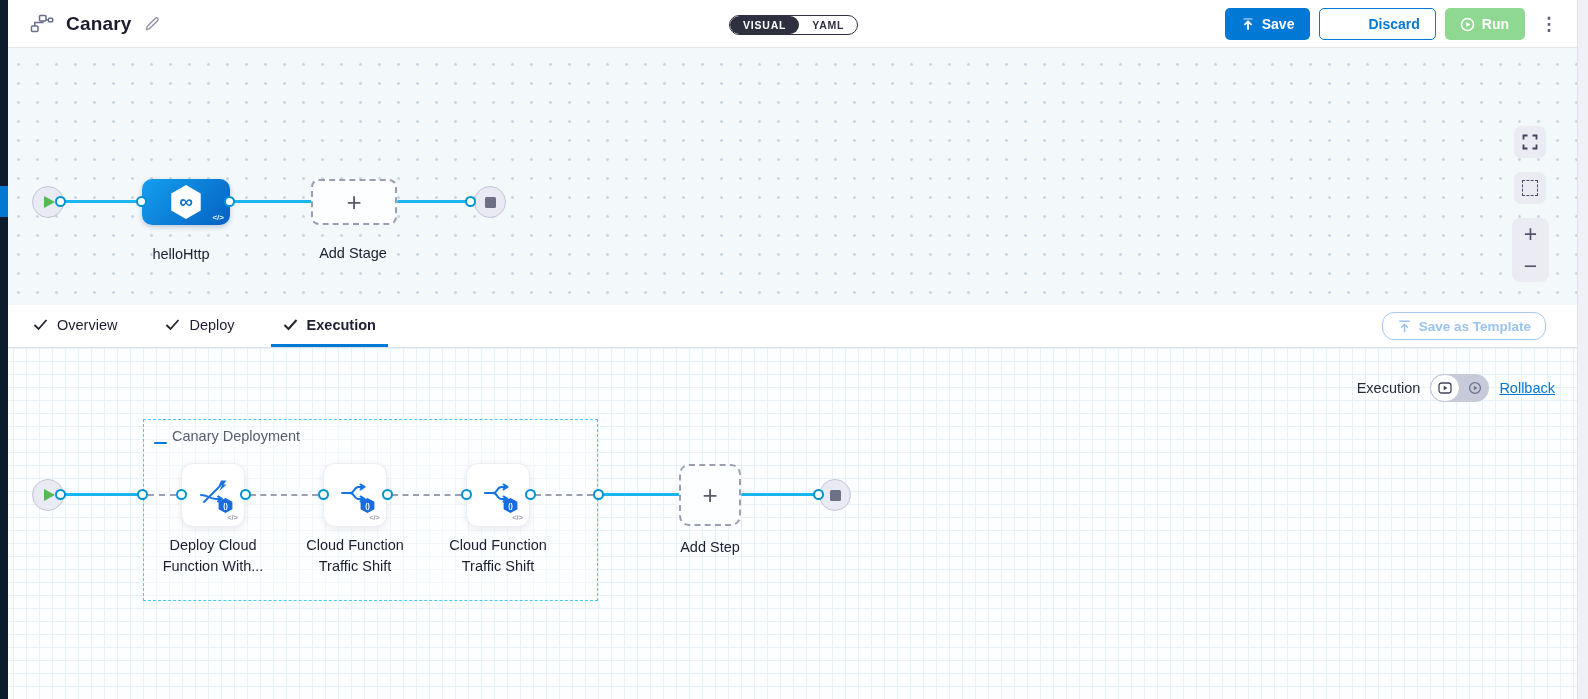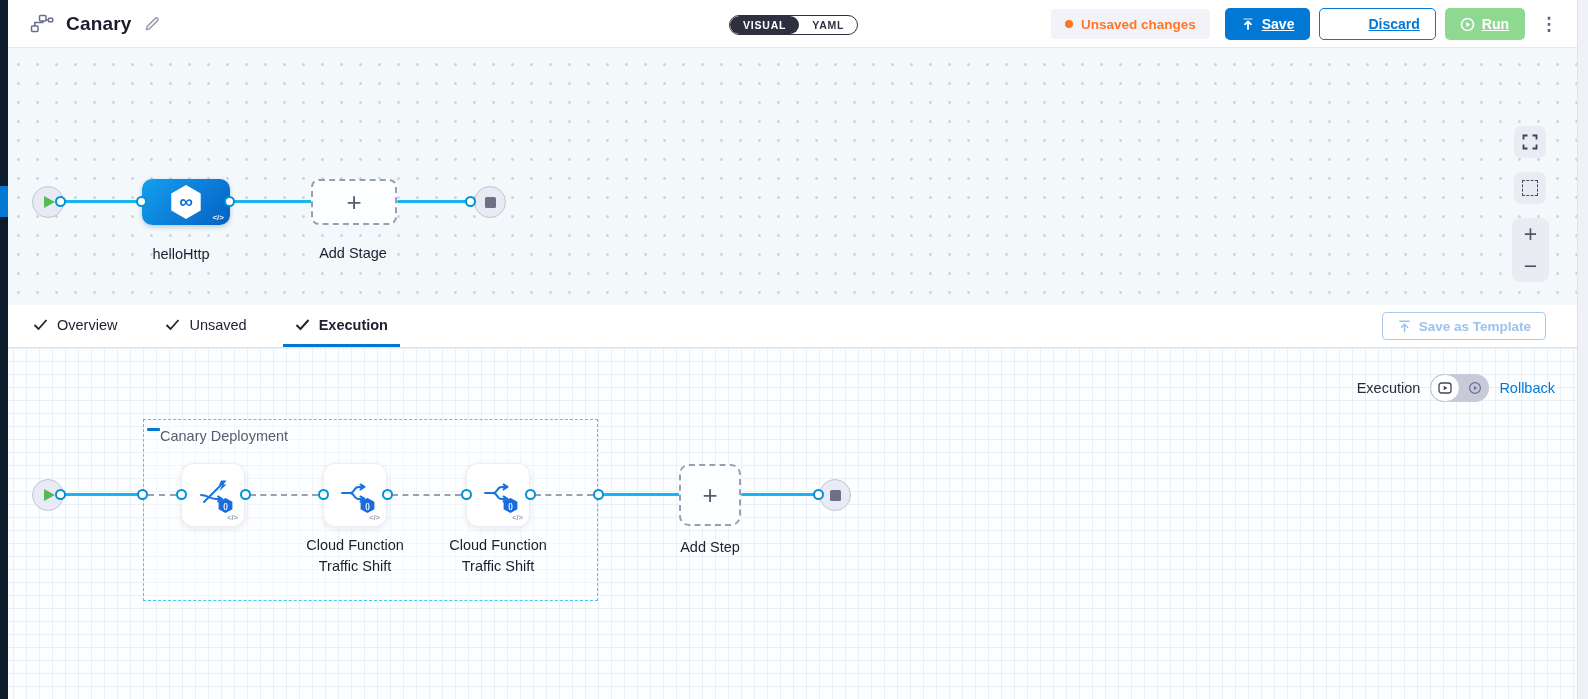--- a/index.html
+++ b/index.html
@@ -22,21 +22,21 @@
     border:1.5px solid #2e3040;border-radius:11px;background:#fff;overflow:hidden;}
   .mode-seg{display:flex;align-items:center;padding:0 13px;font-size:10.5px;font-weight:bold;
     letter-spacing:.8px;color:#2e3040;cursor:pointer;}
   .mode-seg.active{background:#2e3040;color:#fff;border-radius:10px;}
   .header-right{position:absolute;right:24px;top:8px;height:32px;display:flex;align-items:center;gap:9px;}
   .unsaved-badge{display:flex;align-items:center;gap:8px;background:#f2f2f9;border-radius:4px;
     height:30px;padding:0 14px;margin-right:6px;}
   .unsaved-dot{width:8px;height:8px;border-radius:50%;background:#ff7626;}
   .unsaved-text{color:#ff7626;font-size:13.5px;font-weight:bold;}
   .btn{display:flex;align-items:center;justify-content:center;gap:7px;height:32px;border-radius:5px;
-    font-size:14px;font-weight:bold;padding:0 15px;cursor:pointer;border:1px solid transparent;text-decoration:underline;}
+    font-size:14px;font-weight:bold;padding:0 15px;cursor:pointer;border:1px solid transparent;}
   .btn-save{background:#0278d5;color:#fff;}
   .btn-discard{background:#fff;color:#0278d5;border-color:#0278d5;padding-left:48px;}
   .btn-run{background:#8fd892;color:#fff;padding-left:14px;}
   .kebab{font-size:18px;color:#60627a;padding:0 6px;line-height:32px;cursor:pointer;font-weight:bold;}
   
   .stage-canvas{position:absolute;left:0;top:48px;width:1588px;height:257px;
     background-color:#f3f8fb;
     background-image:radial-gradient(circle,#c8d6e1 1.3px,transparent 1.5px);
     background-size:19px 19px;background-position:9px 7px;}
   
@@ -69,37 +69,37 @@
     border-radius:8px;display:flex;flex-direction:column;}
   .zoom-btn{flex:1;display:flex;align-items:center;justify-content:center;font-size:23px;
     color:#51536a;cursor:pointer;font-weight:300;line-height:1;}
   
   .tabbar{position:absolute;left:0;top:305px;width:1588px;height:43px;background:#fff;
     border-bottom:1px solid #dfe1ea;display:flex;align-items:stretch;padding-left:21px;z-index:25;}
   .tab{display:flex;align-items:center;gap:9px;padding:0 12px;margin-right:24px;cursor:pointer;
     font-size:14.5px;color:#1e1f30;border-bottom:3px solid transparent;}
   .tab.active{font-weight:bold;border-bottom-color:#0278d5;}
   .save-template-btn{position:absolute;right:42px;top:7px;height:28px;display:flex;align-items:center;
-    gap:7px;padding:0 14px;border:1px solid #a7c9ee;border-radius:4px;color:#9cc3ed;
+    gap:7px;padding:0 14px;border:1px solid #a7c9ee;border-radius:12px;color:#9cc3ed;
     font-size:13.5px;font-weight:bold;background:#fff;cursor:pointer;}
   
   .exec-canvas{position:absolute;left:0;top:348px;width:1588px;height:351px;
     background-color:#fcfeff;
     background-image:linear-gradient(to right,#e9f1f8 1px,transparent 1px),
                      linear-gradient(to bottom,#e9f1f8 1px,transparent 1px);
     background-size:13px 13px;}
   .exec-mode-row{position:absolute;right:33px;top:26px;height:28px;display:flex;align-items:center;gap:10px;}
   .exec-mode-label{font-size:14.5px;color:#2a2b3d;}
   .exec-toggle{width:59px;height:28px;background:#c7cad9;border-radius:14px;display:flex;}
   .exec-toggle-seg{width:30px;height:28px;display:flex;align-items:center;justify-content:center;cursor:pointer;}
   .exec-toggle-seg.selected{background:#fff;border:1px solid #c3c6d4;border-radius:14px;}
-  .rollback-link{font-size:14.5px;color:#0278d5;cursor:pointer;}
+  .rollback-link{font-size:14.5px;color:#0278d5;cursor:pointer;text-decoration:underline;}
   .exec-group{position:absolute;left:143px;top:71px;width:455px;height:182px;
     border:1.5px dashed #45c8f2;background:rgba(255,255,255,.35);}
-  .group-label-row{position:absolute;left:3px;top:8px;display:flex;align-items:flex-start;}
+  .group-label-row{position:absolute;left:10px;top:8px;display:flex;align-items:flex-end;gap:5px;}
   .group-collapse-dash{width:13px;height:2.5px;background:#0278d5;border-radius:1px;cursor:pointer;}
   .group-label{font-size:14.5px;color:#5a5b6e;}
   .step-card{position:absolute;width:64px;height:64px;background:#fff;border-radius:12px;
     border:1px solid #eceef4;box-shadow:0 2px 6px rgba(40,60,90,.10);cursor:pointer;}
   .step-icon{position:absolute;left:50%;top:50%;transform:translate(-50%,-56%);}
   .step-badge{position:absolute;right:11px;top:34px;width:15px;height:15px;background:#1a6be0;
     clip-path:polygon(50% 0,96% 25%,96% 75%,50% 100%,4% 75%,4% 25%);
     display:flex;align-items:center;justify-content:center;color:#fff;font-size:7px;font-weight:bold;}
   .step-code{position:absolute;right:6px;bottom:4px;color:#9b9eb0;font-size:7.5px;font-weight:bold;}
 </style>
@@ -123,24 +123,20 @@
         <path d="M2.2 13.8 L3 10.9 L10.8 3.1 A1.3 1.3 0 0 1 12.6 3.1 L12.9 3.4 A1.3 1.3 0 0 1 12.9 5.2 L5.1 13 L2.2 13.8 Z" fill="none" stroke="#8f92a6" stroke-width="1.3" stroke-linejoin="round"></path>
       </svg>
     </div>
 
     <div class="mode-toggle">
       <div class="mode-seg active">VISUAL</div>
       <div class="mode-seg">YAML</div>
     </div>
 
     <div class="header-right">
-      <div class="unsaved-badge">
-        <span class="unsaved-dot"></span>
-        <span class="unsaved-text">Unsaved changes</span>
-      </div>
       <button class="btn btn-save">
         <svg width="14" height="14" viewBox="0 0 14 14">
           <path d="M3.2 2 H10.8" stroke="#90c6f0" stroke-width="1.7" fill="none" stroke-linecap="round"></path>
           <path d="M7 12 V4.6 M4 7.4 L7 4.4 L10 7.4" stroke="#fff" stroke-width="1.8" fill="none" stroke-linecap="round" stroke-linejoin="round"></path>
         </svg>
         <span>Save</span>
       </button>
       <button class="btn btn-discard">
         <span>Discard</span>
       </button>
@@ -206,21 +202,21 @@
     <div class="tab">
       <svg width="15" height="15" viewBox="0 0 15 15">
           <polyline points="1.5,8 5.5,12 13.5,3" stroke="#23242e" stroke-width="1.8" fill="none"></polyline>
         </svg>
       <span>Overview</span>
     </div>
     <div class="tab">
       <svg width="15" height="15" viewBox="0 0 15 15">
           <polyline points="1.5,8 5.5,12 13.5,3" stroke="#23242e" stroke-width="1.8" fill="none"></polyline>
         </svg>
-      <span>Unsaved</span>
+      <span>Deploy</span>
     </div>
     <div class="tab active">
       <svg width="15" height="15" viewBox="0 0 15 15">
           <polyline points="1.5,8 5.5,12 13.5,3" stroke="#23242e" stroke-width="2" fill="none"></polyline>
         </svg>
       <span>Execution</span>
     </div>
 
     <button class="save-template-btn">
       <svg width="15" height="15" viewBox="0 0 16 16">
@@ -323,20 +319,24 @@
     <div class="ndot" style="left:813px;top:141px;"></div>
 
     <div class="add-box" style="left:679px;top:116px;width:62px;height:62px;border-radius:10px;">
       <span class="plus-glyph">+</span>
     </div>
 
     <div class="term-node" style="left:819px;top:131px;">
       <div class="stop-sq"></div>
     </div>
 
+    <div class="node-label" style="left:143px;top:187px;width:140px;">
+      <div>Deploy Cloud</div>
+      <div>Function With...</div>
+    </div>
     <div class="node-label" style="left:285px;top:187px;width:140px;">
       <div>Cloud Function</div>
       <div>Traffic Shift</div>
     </div>
     <div class="node-label" style="left:428px;top:187px;width:140px;">
       <div>Cloud Function</div>
       <div>Traffic Shift</div>
     </div>
     <div class="node-label" style="left:650px;top:189px;width:120px;">Add Step</div>
   </div>

